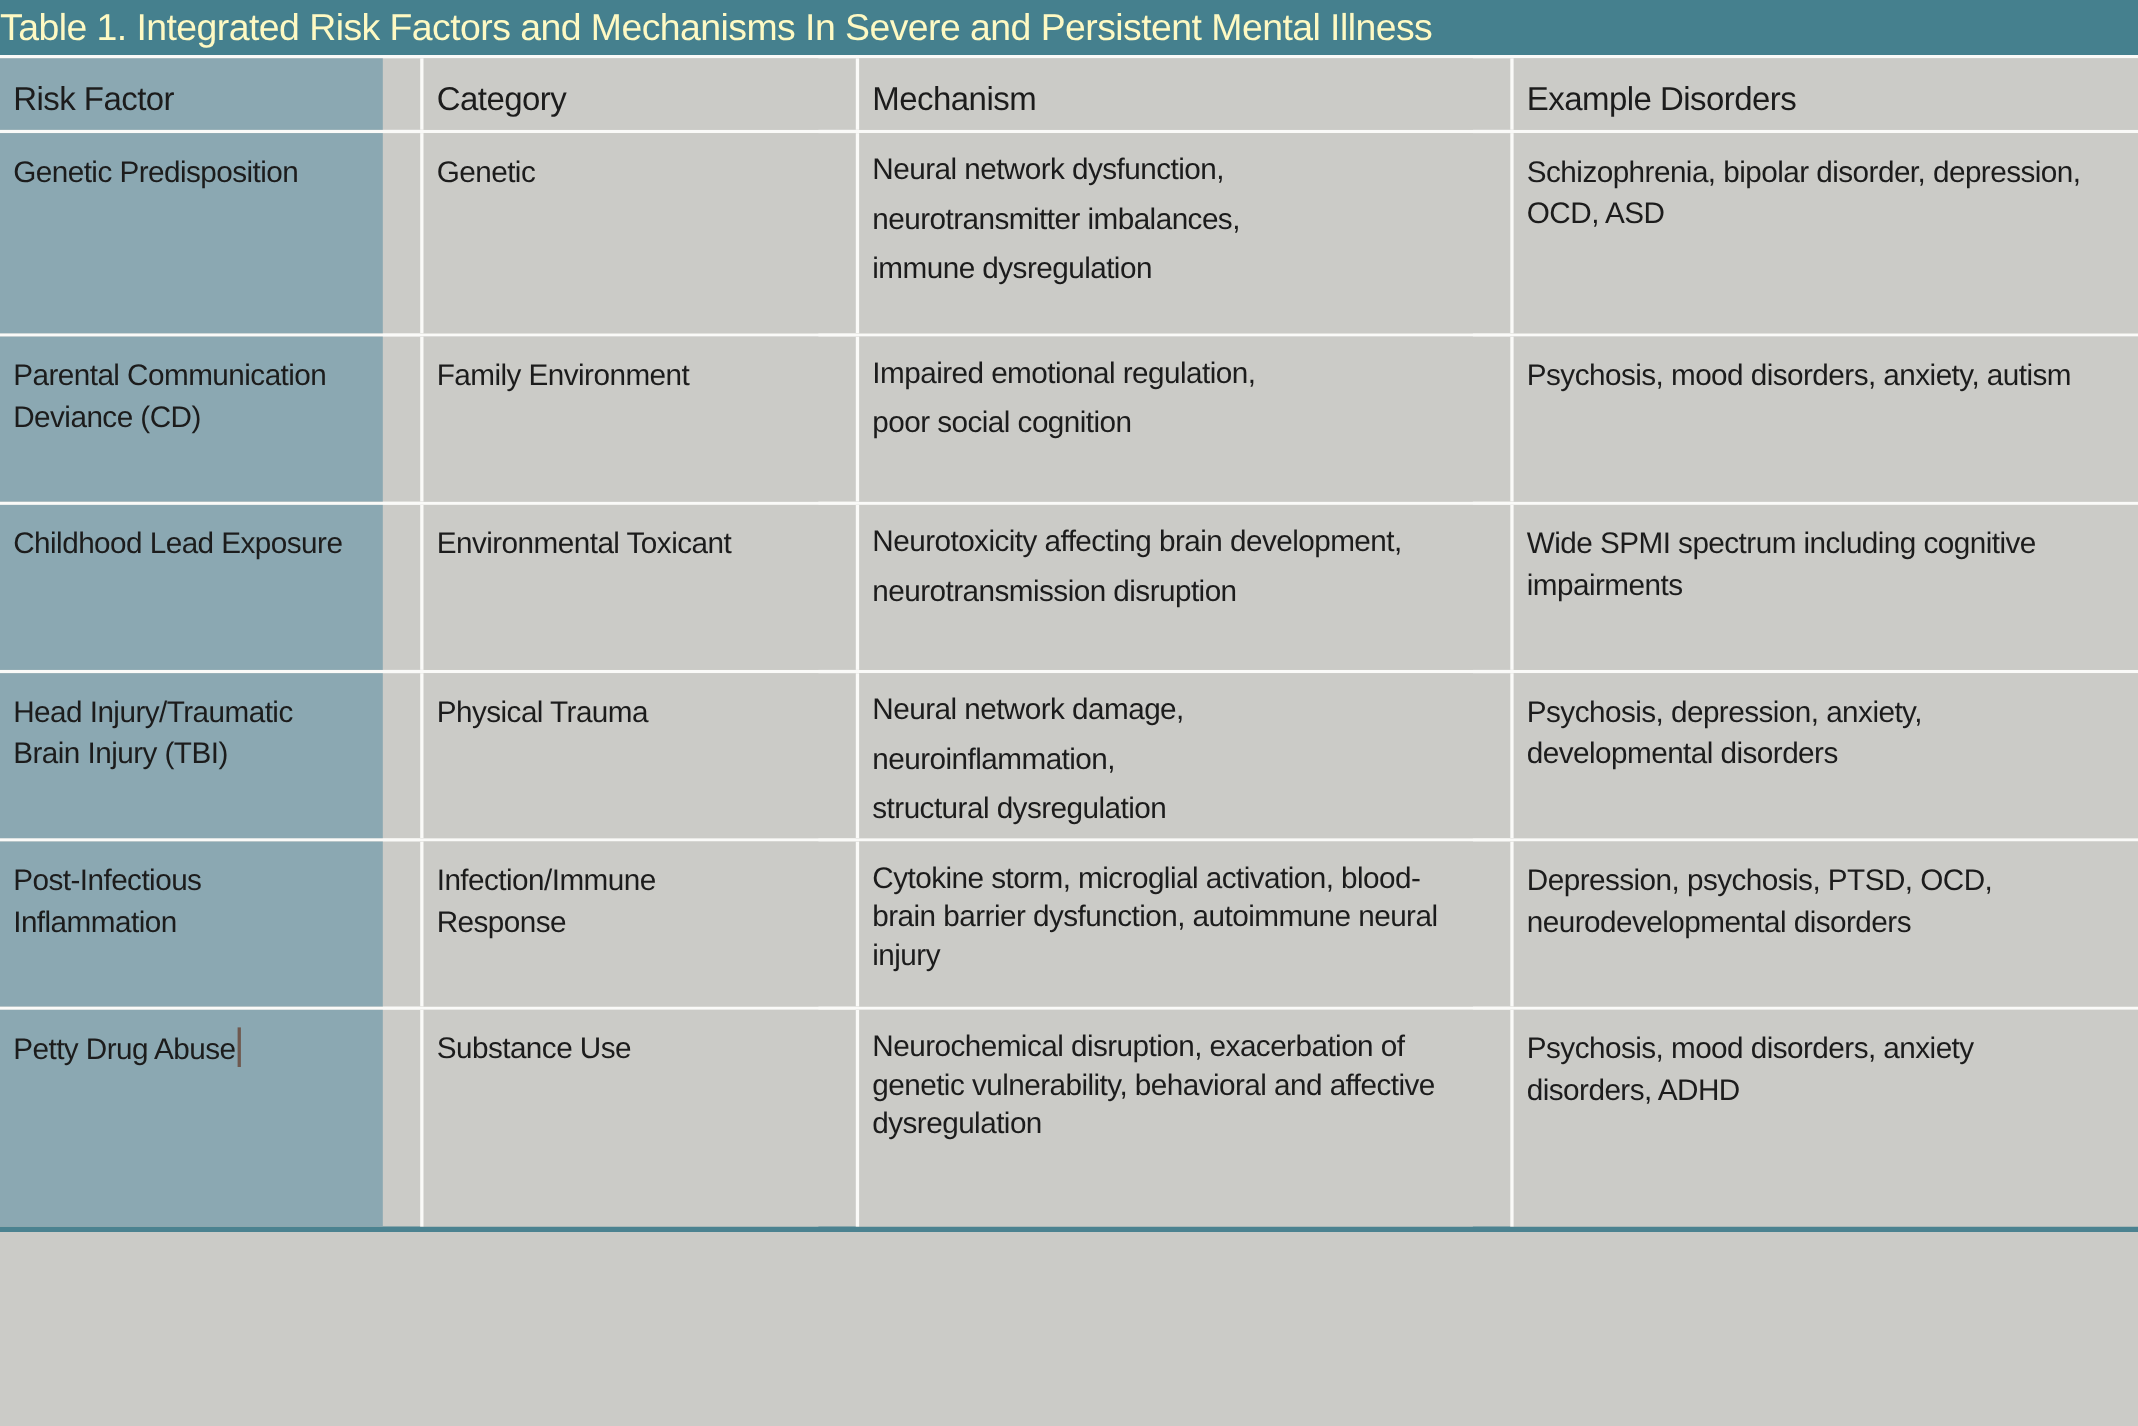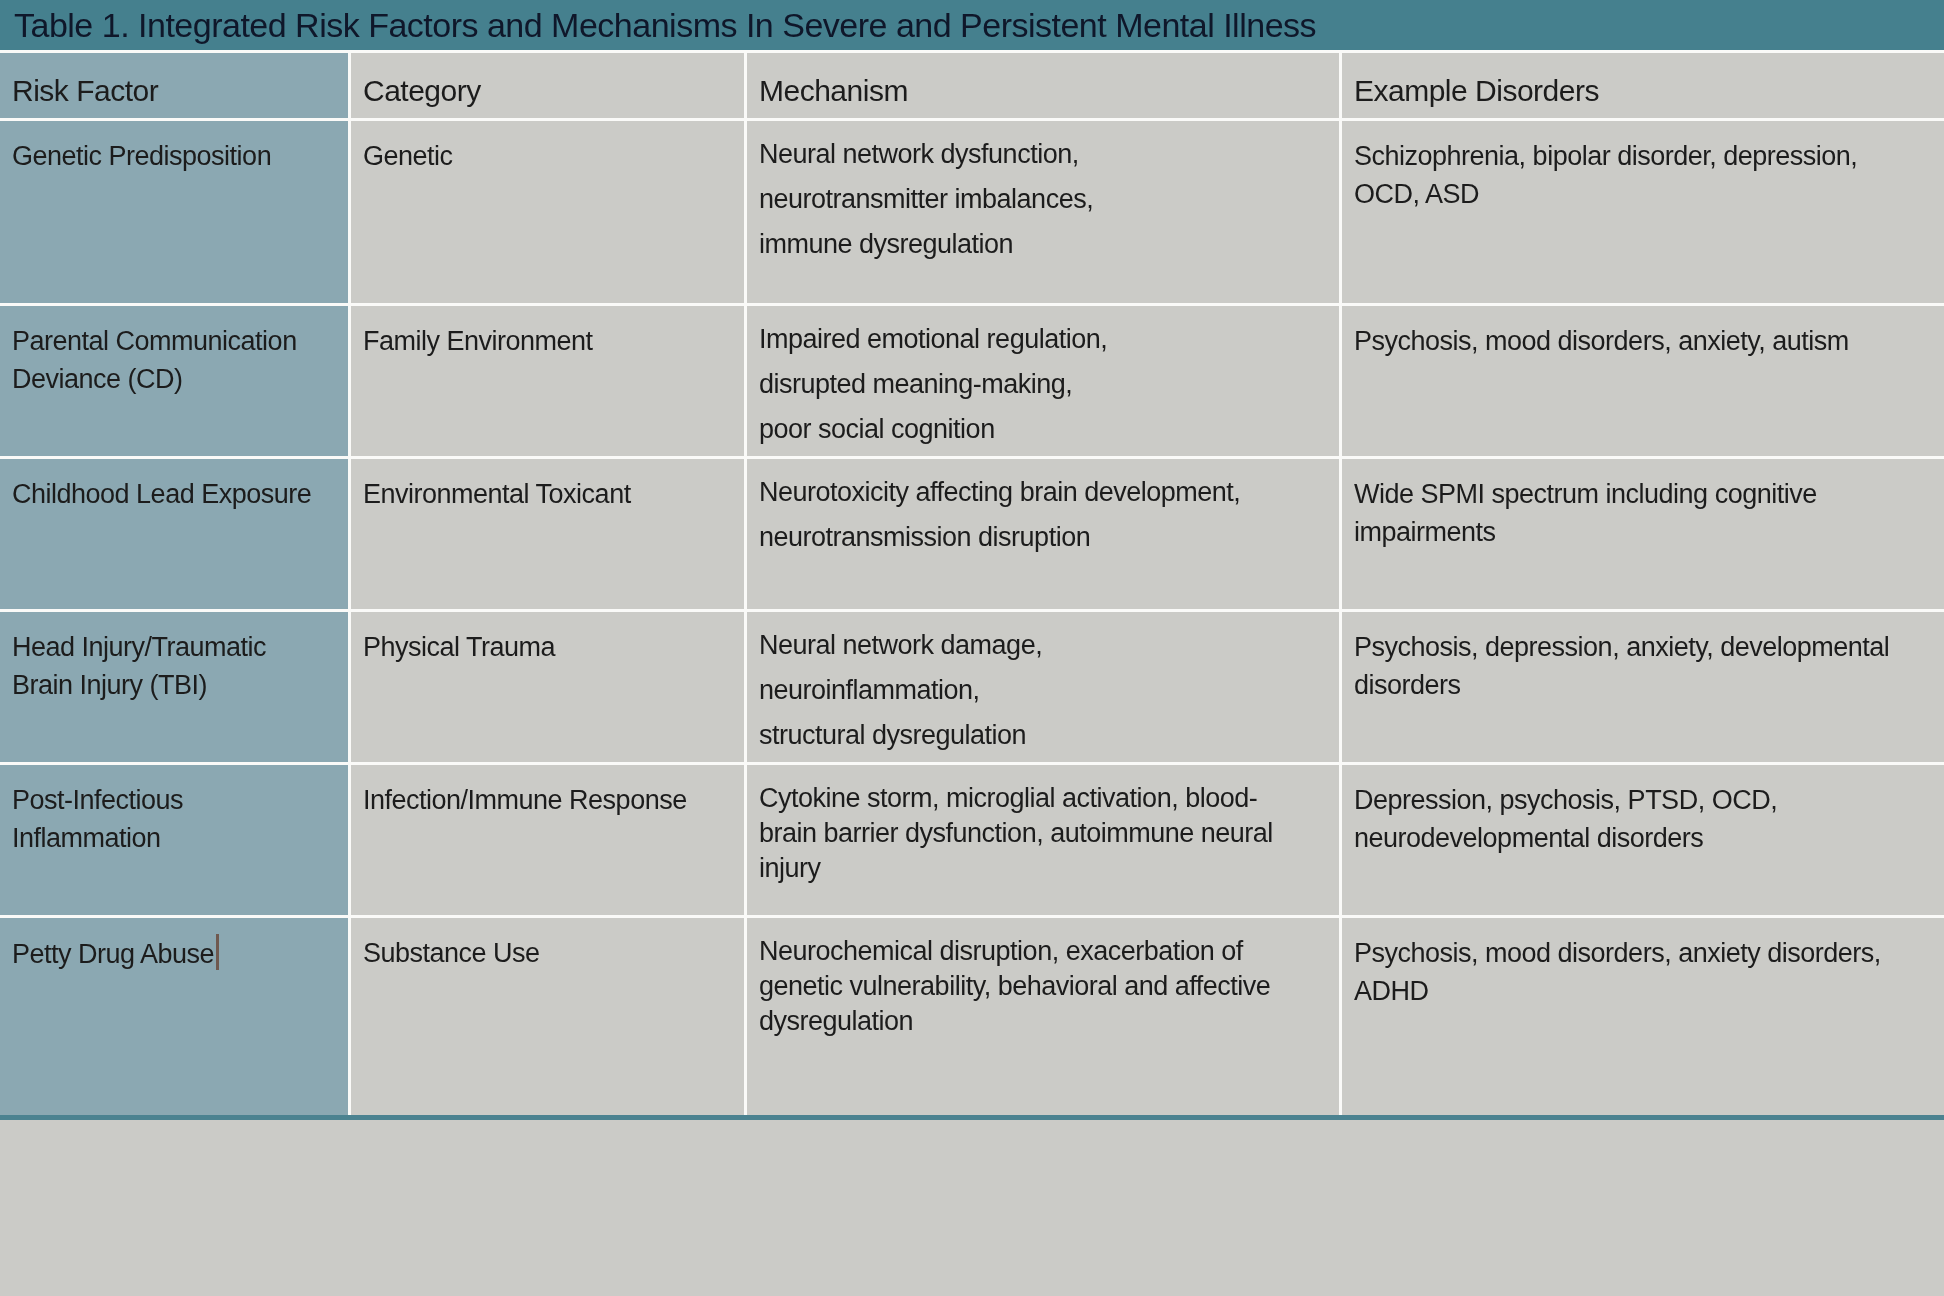--- a/index.html
+++ b/index.html
@@ -10,44 +10,44 @@
     position: relative;
     width: 1944px;
     height: 1296px;
     background: #CBCBC7;
     overflow: hidden;
   }
 
   .title-bar {
     height: 50px;
     background: #45808E;
-    color: #0f172a;
+    color: #fef9c3;
     display: flex;
     align-items: center;
-    padding-left: 14px;
+    padding-left: 0;
     font-size: 34px;
     letter-spacing: -0.5px;
     white-space: nowrap;
   }
 
   .grid {
     display: grid;
     grid-template-columns: 348px 396px 595px 1fr;
   }
 
   .row { border-top: 3px solid #FAFAF8; }
 
   .cell {
     background: #CBCBC7;
     padding: 16px 30px 0 12px;
     font-size: 27px;
     letter-spacing: -0.5px;
     line-height: 1.42;
   }
-  .cell + .cell { border-left: 3px solid #FAFAF8; }
+  .cell + .cell { border-left: 3px solid #FAFAF8; margin-left: 34px; }
 
   .cell-risk { background: #8BA8B2; padding-right: 26px; }
 
   .header-row .cell {
     display: flex;
     align-items: center;
     padding-top: 12px;
     font-size: 30px;
   }
 
@@ -103,21 +103,20 @@
         <div class="line">immune dysregulation</div>
       </div>
     <div class="cell"><span>Schizophrenia, bipolar disorder, depression, OCD, ASD</span></div>
   </div>
 
   <div class="grid row h-r2">
     <div class="cell cell-risk"><span>Parental Communication Deviance (CD)</span></div>
     <div class="cell"><span>Family Environment</span></div>
     <div class="cell cell-mechanism">
         <div class="line">Impaired emotional regulation,</div>
-        <div class="line">disrupted meaning-making,</div>
         <div class="line">poor social cognition</div>
       </div>
     <div class="cell"><span>Psychosis, mood disorders, anxiety, autism</span></div>
   </div>
 
   <div class="grid row h-r3">
     <div class="cell cell-risk"><span>Childhood Lead Exposure</span></div>
     <div class="cell"><span>Environmental Toxicant</span></div>
     <div class="cell cell-mechanism">
         <div class="line">Neurotoxicity affecting brain development,</div>

